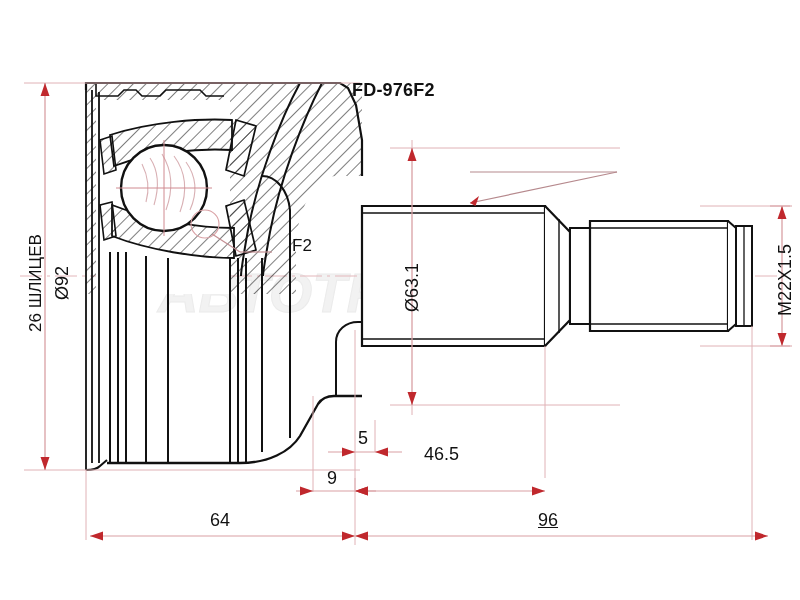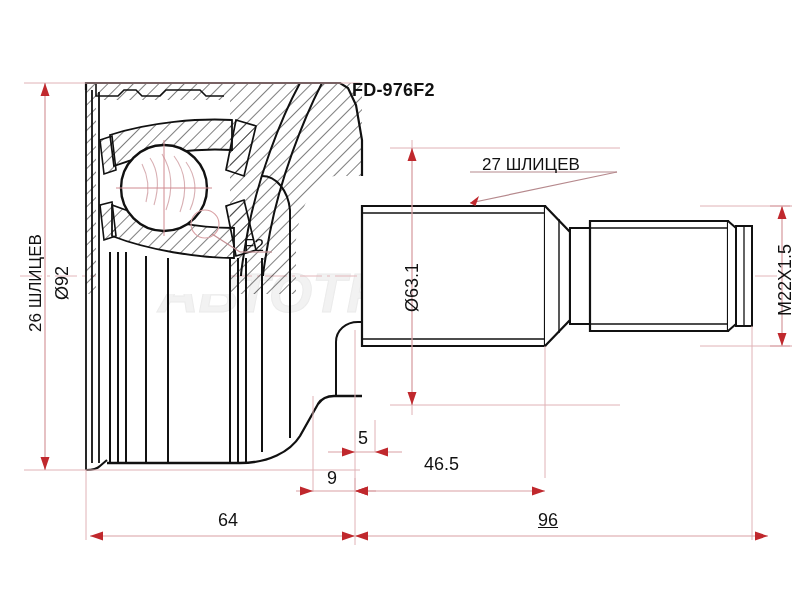--- a/index.html
+++ b/index.html
@@ -213,31 +213,30 @@
     </g>
 
   </svg>
 
   <div class="lbl title" style="left:352px;top:80px;">FD-976F2</div>
 
   <div class="lbl note vert" style="left:26px;top:332px;transform:rotate(-90deg);">26 ШЛИЦЕВ</div>
 
   <div class="lbl dim vert" style="left:52px;top:300px;transform:rotate(-90deg);">Ø92</div>
 
-  <div class="lbl note" style="left:482px;top:155px;">27 ШЛИЦЕВ</div>
 
   <div class="lbl dim vert" style="left:402px;top:312px;transform:rotate(-90deg);">Ø63.1</div>
 
   <div class="lbl dim vert" style="left:775px;top:316px;transform:rotate(-90deg);">M22X1.5</div>
 
-  <div class="lbl note" style="left:244px;top:236px;">F2</div>
+  <div class="lbl note" style="left:244px;top:236px;padding-left:48px;">F2</div>
 
   <div class="lbl dim" style="left:358px;top:428px;">5</div>
 
   <div class="lbl dim" style="left:327px;top:468px;">9</div>
 
-  <div class="lbl dim" style="left:424px;top:454px;">46.5</div>
-
-  <div class="lbl dim" style="left:218px;top:510px;text-align:center;">64</div>
+  <div class="lbl dim" style="left:424px;top:444px;">46.5</div>
+
+  <div class="lbl dim" style="left:210px;top:510px;text-align:center;">64</div>
 
   <div class="lbl dim" style="left:538px;top:510px;text-decoration:underline;">96</div>
 
 </div>
 
 </body></html>

